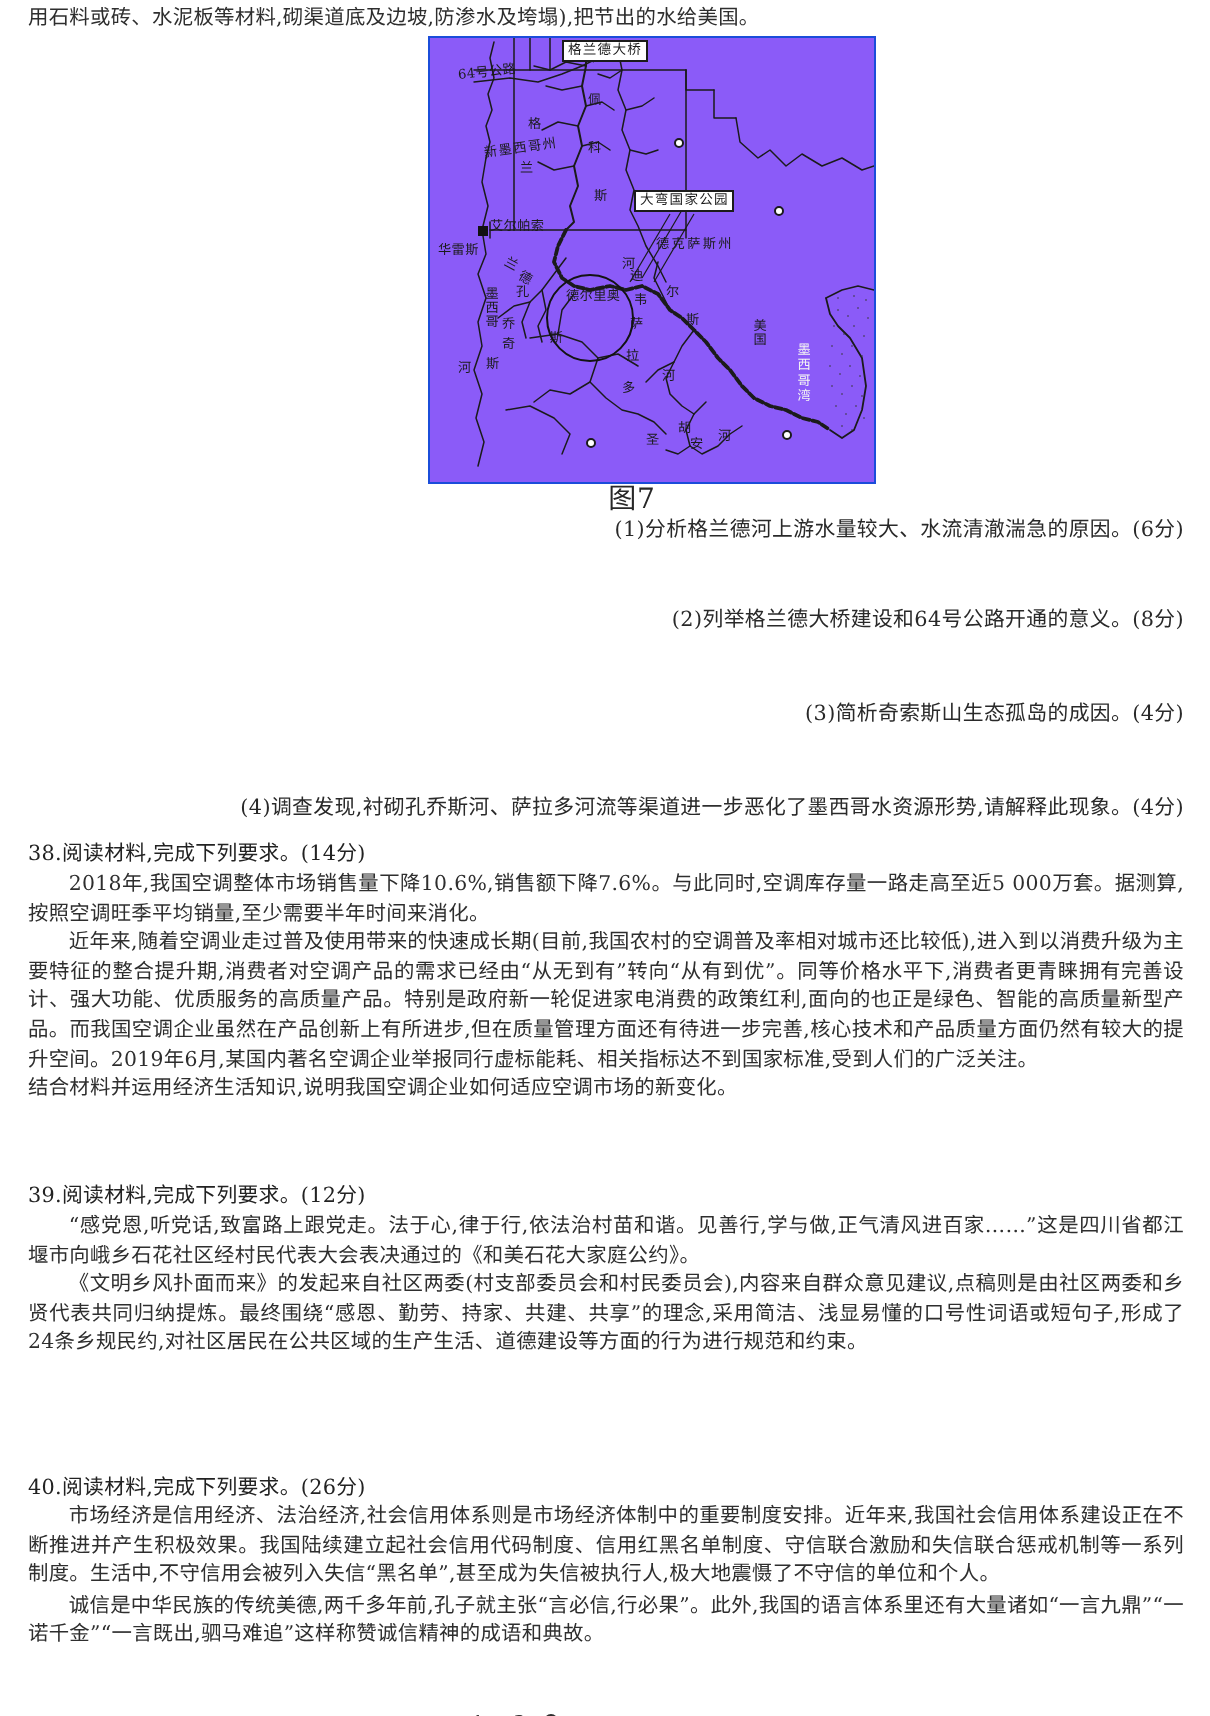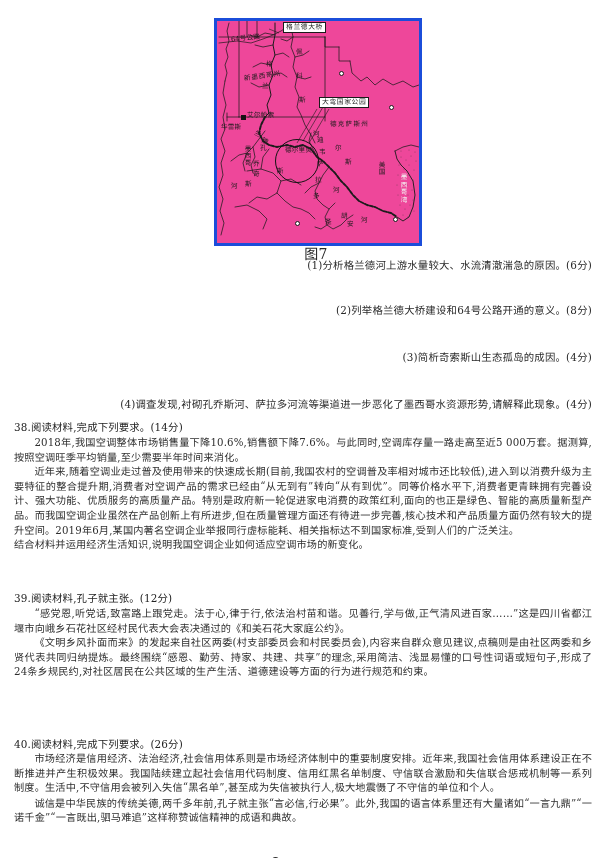--- a/index.html
+++ b/index.html
@@ -60,23 +60,24 @@
   .figure-wrap {
     position: absolute;
     left: 214px;
     top: 18px;
     width: 204px;
   }
   .map-box {
     position: relative;
     width: 202px;
     height: 222px;
-    border: 3px solid #1d4ed8;
-    background: #ec4899;
+    border: 1px solid #1d4ed8;
+    background: #8b5cf6;
     overflow: hidden;
+    padding-left: 20px;
   }
   .map-svg { display: block; width: 100%; height: 100%; }
   .fig-caption {
     text-align: center;
     font-size: 14px;
     line-height: 13px;
     margin-top: 2px;
     color: #2a2a2a;
     letter-spacing: 0.4px;
   }
@@ -197,20 +198,21 @@
     width: 2px; height: 2px;
     background: #5a5a5a;
     border-radius: 50%;
   }
 </style>
 </head>
 <body>
 
 <div class="page">
 
+  <div class="para lead-line">用石料或砖、水泥板等材料,砌渠道底及边坡,防渗水及垮塌),把节出的水给美国。</div>
 
   <div class="figure-wrap">
     <div class="map-box">
 
       <svg class="map-svg" viewBox="0 0 202 222" preserveAspectRatio="none">
         <g fill="none" stroke="#1d1d1d" stroke-width="0.75" stroke-linejoin="round" stroke-linecap="round">
 
           <path d="M2 16 L108 16"></path>
           <path d="M30 0 L30 16"></path>
           <path d="M40 0 L40 16 "></path>
@@ -395,21 +397,21 @@
     <div class="qhead">
       <span class="q-number">38.</span><span>阅读材料,完成下列要求。(14分)</span>
     </div>
     <div class="para indent2" style="margin-top:1px;">2018年,我国空调整体市场销售量下降10.6%,销售额下降7.6%。与此同时,空调库存量一路走高至近5 000万套。据测算,按照空调旺季平均销量,至少需要半年时间来消化。</div>
     <div class="para indent2">近年来,随着空调业走过普及使用带来的快速成长期(目前,我国农村的空调普及率相对城市还比较低),进入到以消费升级为主要特征的整合提升期,消费者对空调产品的需求已经由“从无到有”转向“从有到优”。同等价格水平下,消费者更青睐拥有完善设计、强大功能、优质服务的高质量产品。特别是政府新一轮促进家电消费的政策红利,面向的也正是绿色、智能的高质量新型产品。而我国空调企业虽然在产品创新上有所进步,但在质量管理方面还有待进一步完善,核心技术和产品质量方面仍然有较大的提升空间。2019年6月,某国内著名空调企业举报同行虚标能耗、相关指标达不到国家标准,受到人们的广泛关注。</div>
     <div class="para">结合材料并运用经济生活知识,说明我国空调企业如何适应空调市场的新变化。</div>
   </div>
 
   <div class="blk" id="q39">
     <div class="qhead">
-      <span class="q-number">39.</span><span>阅读材料,孔子就主张。(12分)</span>
+      <span class="q-number">39.</span><span>阅读材料,完成下列要求。(12分)</span>
     </div>
     <div class="para indent2" style="margin-top:1px;">“感党恩,听党话,致富路上跟党走。法于心,律于行,依法治村苗和谐。见善行,学与做,正气清风进百家……”这是四川省都江堰市向峨乡石花社区经村民代表大会表决通过的《和美石花大家庭公约》。</div>
     <div class="para indent2">《文明乡风扑面而来》的发起来自社区两委(村支部委员会和村民委员会),内容来自群众意见建议,点稿则是由社区两委和乡贤代表共同归纳提炼。最终围绕“感恩、勤劳、持家、共建、共享”的理念,采用简洁、浅显易懂的口号性词语或短句子,形成了24条乡规民约,对社区居民在公共区域的生产生活、道德建设等方面的行为进行规范和约束。</div>
   </div>
 
   <div class="blk" id="q40">
     <div class="qhead">
       <span class="q-number">40.</span><span>阅读材料,完成下列要求。(26分)</span>
     </div>
     <div class="para indent2">市场经济是信用经济、法治经济,社会信用体系则是市场经济体制中的重要制度安排。近年来,我国社会信用体系建设正在不断推进并产生积极效果。我国陆续建立起社会信用代码制度、信用红黑名单制度、守信联合激励和失信联合惩戒机制等一系列制度。生活中,不守信用会被列入失信“黑名单”,甚至成为失信被执行人,极大地震慑了不守信的单位和个人。</div>

